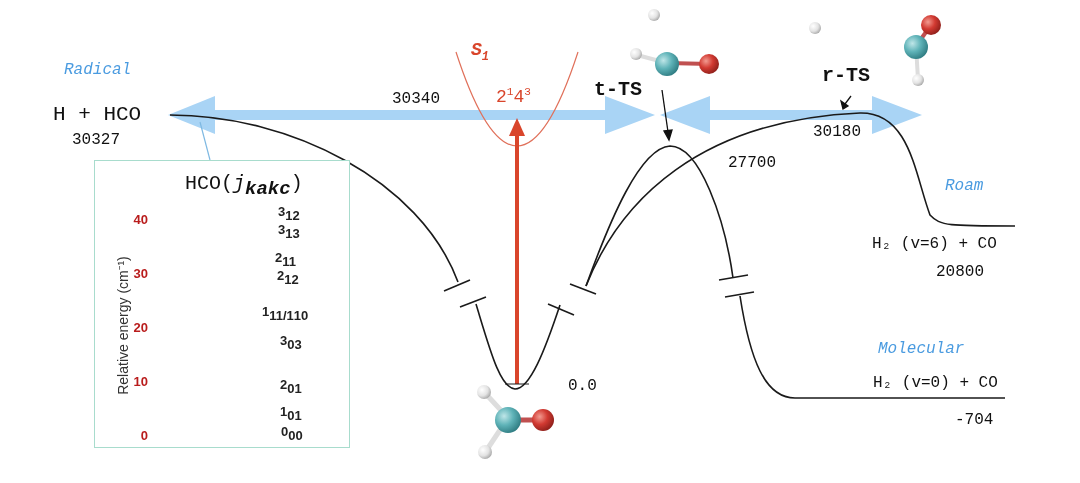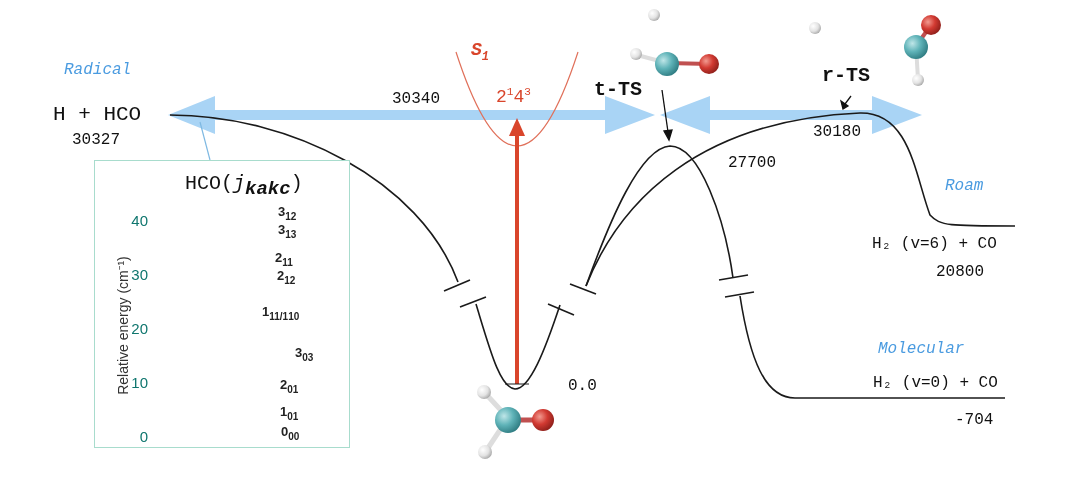--- a/index.html
+++ b/index.html
@@ -9,23 +9,23 @@
   .lbl { position: absolute; white-space: nowrap; color: #111; font-family: Liberation Mono, monospace; }
   .blue-it { color: #4a9be0; font-style: italic; font-size: 16px; }
   .num { font-size: 16px; }
   .species { font-size: 21px; }
   .prod { font-size: 16px; }
   .ts { font-weight: bold; font-size: 20px; }
   .red { color: #d9452b; }
   .inset { position: absolute; left: 94px; top: 160px; width: 254px; height: 286px;
            border: 1.5px solid #a8dccd; background: #fff; }
   .inset-title { position: absolute; left: 185px; top: 172px; font-size: 20px; }
-  .tick { position: absolute; font-size: 15px; color: #0f766e; text-align: right; width: 20px; }
+  .tick { position: absolute; font-size: 13px; color: #b91c1c; text-align: right; width: 20px; font-weight: bold; }
   .lev { position: absolute; font-size: 13px; color: #222; font-weight: bold; }
-  .lev sub { font-size: 10px; }
+  .lev sub { font-size: 13px; }
   .ylab { position: absolute; left: 32px; top: 316px; transform: rotate(-90deg); transform-origin: center;
           font-size: 14px; color: #333; width: 180px; text-align: center; }
 </style>
 </head>
 <body>
 
 <svg width="1080" height="483" viewBox="0 0 1080 483">
   <defs>
     <radialGradient id="gC" cx="35%" cy="35%" r="70%">
         <stop offset="0" stop-color="#bfe6e8"></stop>
@@ -165,16 +165,16 @@
 <div class="tick" style="left:128px;top:374px;">10</div>
 <div class="tick" style="left:128px;top:320px;">20</div>
 <div class="tick" style="left:128px;top:266px;">30</div>
 <div class="tick" style="left:128px;top:212px;">40</div>
 
 <div class="lev" style="left:278px;top:204px;"><span>3</span><sub>12</sub></div>
 <div class="lev" style="left:278px;top:222px;"><span>3</span><sub>13</sub></div>
 <div class="lev" style="left:275px;top:250px;"><span>2</span><sub>11</sub></div>
 <div class="lev" style="left:277px;top:268px;"><span>2</span><sub>12</sub></div>
 <div class="lev" style="left:262px;top:304px;"><span>1</span><sub>11/1</sub><sub>10</sub></div>
-<div class="lev" style="left:295px;top:333px;margin-top:12px;"><span>3</span><sub>03</sub></div>
+<div class="lev" style="left:280px;top:333px;"><span>3</span><sub>03</sub></div>
 <div class="lev" style="left:280px;top:377px;"><span>2</span><sub>01</sub></div>
 <div class="lev" style="left:280px;top:404px;"><span>1</span><sub>01</sub></div>
 <div class="lev" style="left:281px;top:424px;"><span>0</span><sub>00</sub></div>
 
 </body></html>

